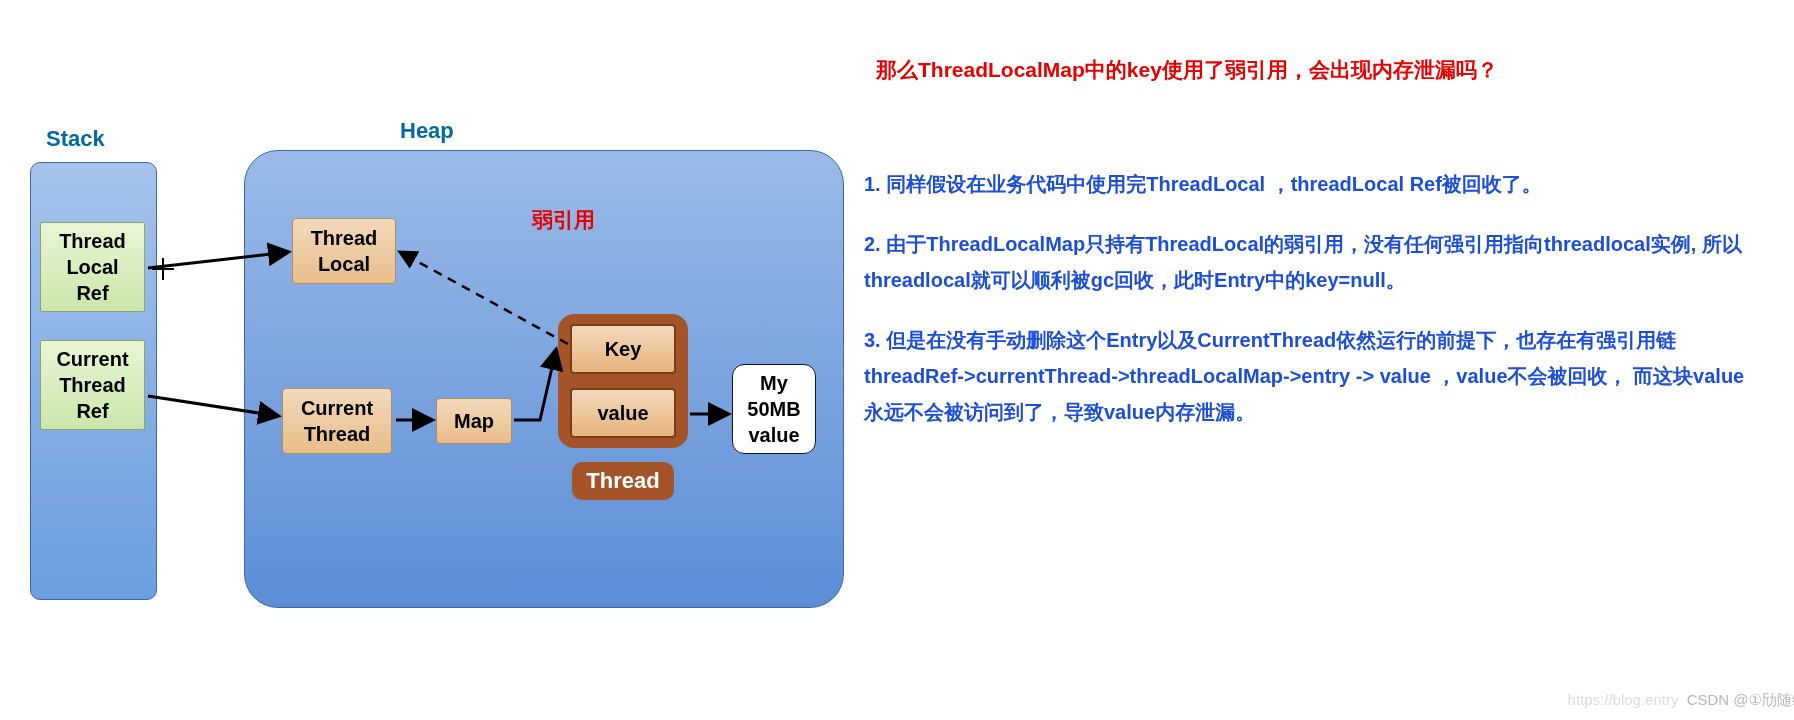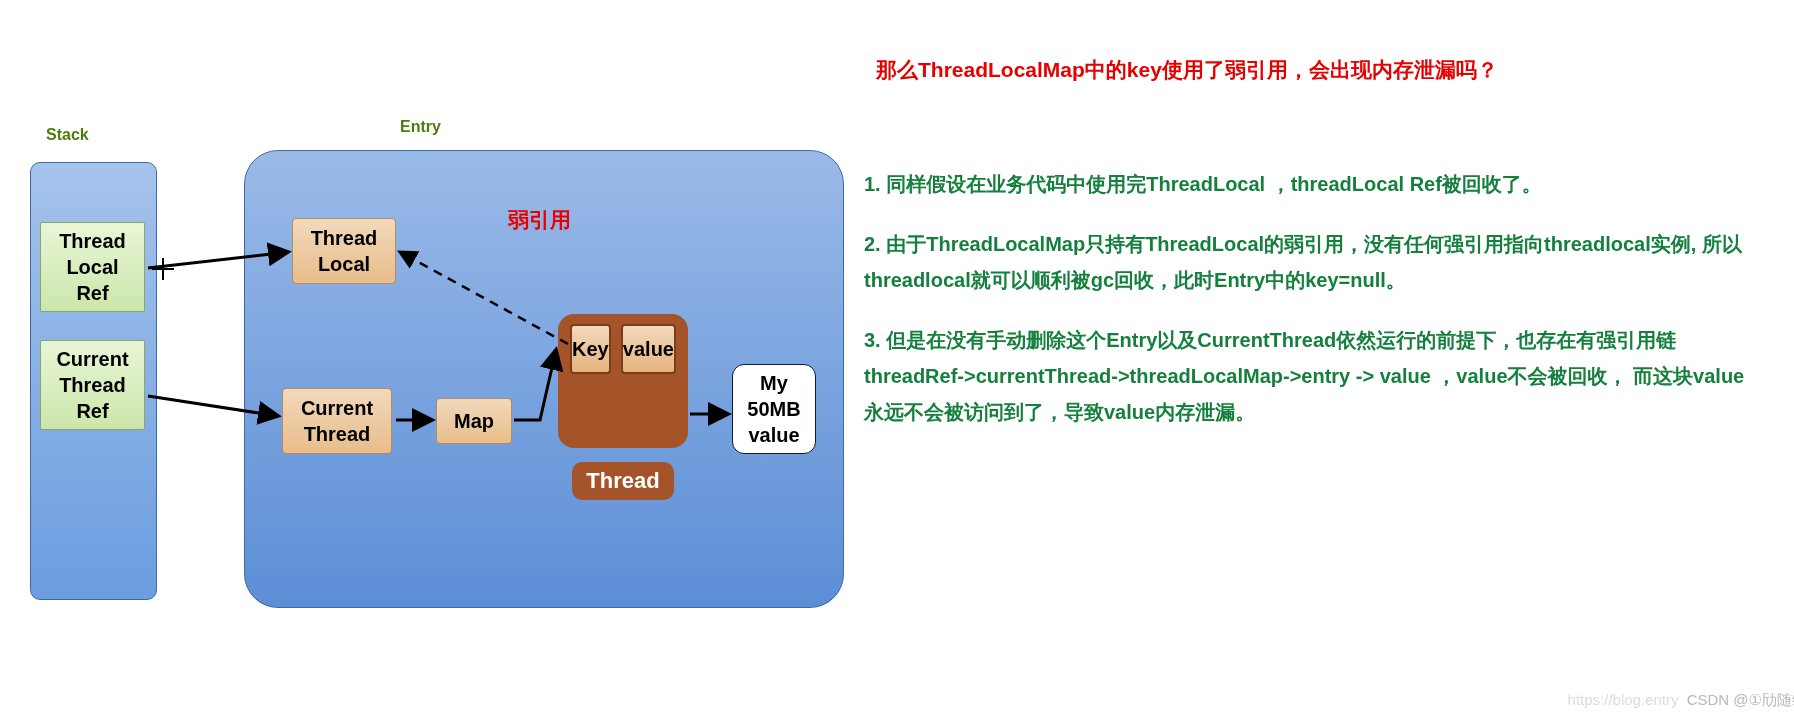--- a/index.html
+++ b/index.html
@@ -1,68 +1,68 @@
 <!DOCTYPE html>
 <html><head>
 <meta charset="utf-8">
 <style>
   html,body{margin:0;padding:0;font-family:"Microsoft YaHei","Segoe UI",Arial,sans-serif;background:#fff;color:#000;}
   .page{position:relative;width:1794px;height:720px;padding-left:37px;}
   .title{position:absolute;left:876px;top:56px;font-size:21px;font-weight:bold;color:#e60000;}
-  .label{position:absolute;font-size:16px;font-weight:bold;color:#4d7c0f;}
+  .label{position:absolute;font-size:22px;font-weight:bold;color:#0369a1;}
   .stack-label{left:46px;top:126px;}
   .heap-label{left:400px;top:118px;}
   .stack{position:absolute;left:30px;top:162px;width:125px;height:436px;border-radius:10px;
          background:linear-gradient(to bottom,#a5c3eb 0%,#6b9de0 100%);border:1px solid #3d6aa3;}
   .heap{position:absolute;left:244px;top:150px;width:598px;height:456px;border-radius:34px;
         background:linear-gradient(to bottom,#9abae8 0%,#5c8ed6 100%);border:1px solid #3d6aa3;}
   .green-box{position:absolute;width:105px;height:90px;text-align:center;font-size:20px;font-weight:bold;line-height:1.3;
              background:linear-gradient(to bottom,#e9f6d6 0%,#cbe6aa 100%);border:1px solid #88a866;border-radius:2px;
              display:flex;align-items:center;justify-content:center;padding:2px;box-sizing:border-box;}
   .orange-box{position:absolute;text-align:center;font-size:20px;font-weight:bold;line-height:1.3;
               background:linear-gradient(to bottom,#f2d9bc 0%,#e8bd8a 100%);border:1px solid #b38d5f;border-radius:4px;
               display:flex;align-items:center;justify-content:center;box-sizing:border-box;}
   .white-box{position:absolute;text-align:center;font-size:20px;font-weight:bold;line-height:1.3;background:#fff;
              border:1px solid #0f172a;border-radius:12px;display:flex;align-items:center;justify-content:center;box-sizing:border-box;}
   .brown-rounded{position:absolute;background:#a55329;border-radius:16px;box-sizing:border-box;}
   .entry-field{background:linear-gradient(to bottom,#f2d9bc 0%,#e6b37e 100%);border:2px solid #7a3d19;border-radius:4px;
                text-align:center;font-size:20px;font-weight:bold;color:#000;display:flex;align-items:center;justify-content:center;}
   .entry-label{position:absolute;background:#a55329;border-radius:10px;color:#fff;font-size:22px;font-weight:bold;
                display:flex;align-items:center;justify-content:center;}
-  .weakref{position:absolute;left:508px;top:206px;font-size:21px;font-weight:bold;color:#e60000;}
+  .weakref{position:absolute;left:532px;top:206px;font-size:21px;font-weight:bold;color:#e60000;}
   .svg-layer{position:absolute;left:0;top:0;width:1794px;height:720px;pointer-events:none;}
-  .text-block{position:absolute;left:864px;top:166px;width:888px;font-size:20px;font-weight:bold;line-height:1.8;color:#15803d;}
+  .text-block{position:absolute;left:864px;top:166px;width:888px;font-size:20px;font-weight:bold;line-height:1.8;color:#1d4ed8;}
   .text-block p{margin:0 0 24px 0;}
   .watermark{position:absolute;right:24px;bottom:10px;font-size:15px;color:#b8b8b8;}
   .watermark .faint{color:#dcdcdc;margin-right:4px;}
   .cursor{position:absolute;left:152px;top:258px;width:22px;height:22px;}
   .cursor:before,.cursor:after{content:"";position:absolute;background:#000;}
   .cursor:before{left:0;top:10px;width:22px;height:2px;}
   .cursor:after{left:10px;top:0;width:2px;height:22px;}
 </style>
 </head>
 <body>
 <div class="page">
 
 <div class="title">那么ThreadLocalMap中的key使用了弱引用，会出现内存泄漏吗？</div>
 
 <div class="label stack-label">Stack</div>
-<div class="label heap-label">Entry</div>
+<div class="label heap-label">Heap</div>
 
 <div class="stack"></div>
 <div class="heap"></div>
 
 <div class="green-box" style="left:40px;top:222px;">Thread<br>Local<br>Ref</div>
 <div class="green-box" style="left:40px;top:340px;">Current<br>Thread<br>Ref</div>
 
 <div class="orange-box" style="left:292px;top:218px;width:104px;height:66px;">Thread<br>Local</div>
 <div class="orange-box" style="left:282px;top:388px;width:110px;height:66px;">Current<br>Thread</div>
 <div class="orange-box" style="left:436px;top:398px;width:76px;height:46px;">Map</div>
 
-<div class="brown-rounded" style="left:558px;top:314px;width:130px;height:134px;padding:10px 12px;display:flex;flex-direction:row;justify-content:space-between;">
+<div class="brown-rounded" style="left:558px;top:314px;width:130px;height:134px;padding:10px 12px;display:flex;flex-direction:column;justify-content:space-between;">
   <div class="entry-field" style="height:46px;">Key</div>
   <div class="entry-field" style="height:46px;">value</div>
 </div>
 <div class="entry-label" style="left:572px;top:462px;width:102px;height:38px;">Thread</div>
 
 <div class="white-box" style="left:732px;top:364px;width:84px;height:90px;">My<br>50MB<br>value</div>
 
 <div class="weakref">弱引用</div>
 
 <div class="cursor"></div>

